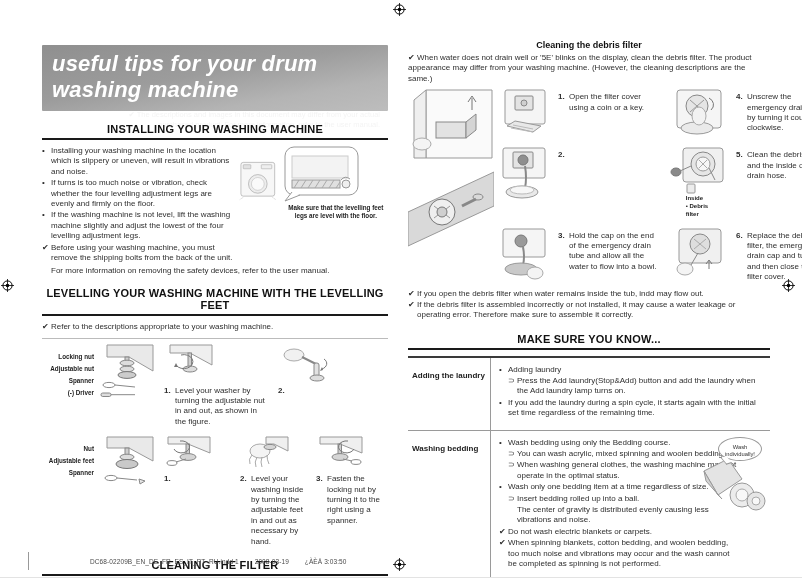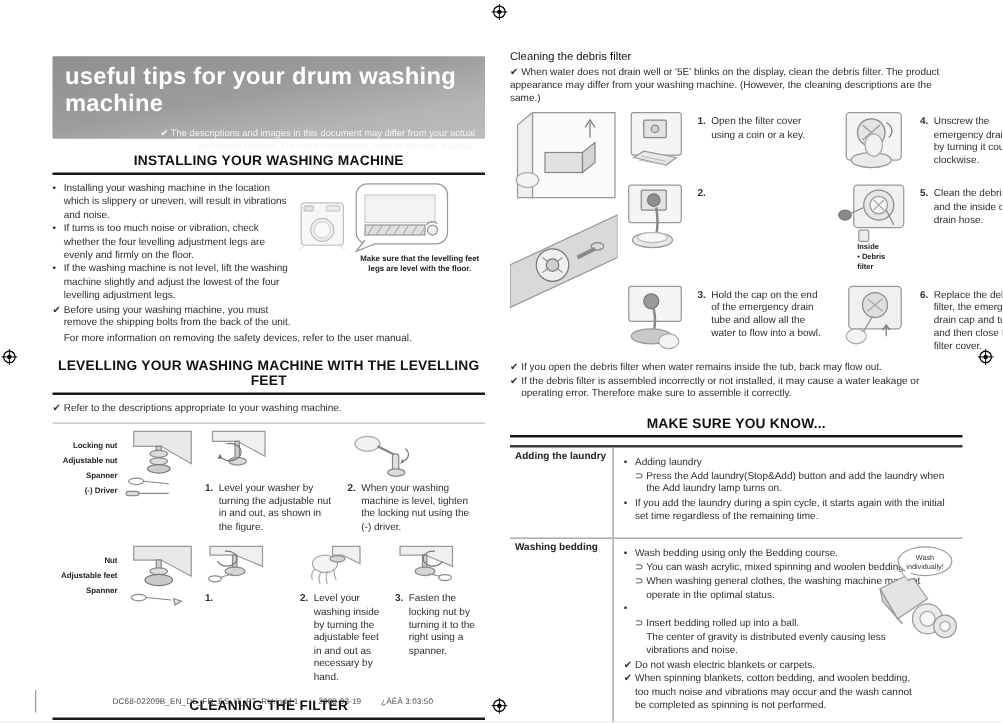--- a/index.html
+++ b/index.html
@@ -15,26 +15,26 @@
   .rm-right{left:782px;top:279px;}
 
   
   .col-left{position:absolute;left:42px;top:45px;width:346px;}
   .col-right{position:absolute;left:408px;top:40px;width:362px;}
 
   
   .banner{height:56px;padding:6px 8px 4px 10px;
           background:linear-gradient(170deg,#8f8f8f 0%,#9c9c9c 45%,#b4b4b4 75%,#bdbdbd 100%);
           border-radius:1px;}
-  .banner-title{color:#fff;font-size:19px;font-weight:bold;letter-spacing:0.2px;}
+  .banner-title{color:#fff;font-size:22px;font-weight:bold;letter-spacing:0.2px;font-style:italic;}
   .banner-note{color:#f4f4f4;font-size:7.5px;line-height:1.35;text-align:right;width:266px;margin:7px 0 0 auto;}
 
   h2.rule{font-size:11px;font-weight:bold;color:#111;letter-spacing:0.2px;
           border-bottom:2px solid #1a1a1a;padding-bottom:3px;margin:12px 0 6px 0;text-align:center;}
-  h3.sub{font-size:9px;font-weight:normal;color:#111;margin:6px 0 3px 0;}
+  h3.sub{font-size:9px;font-weight:bold;color:#111;margin:6px 0 3px 0;text-align:center;}
 
   .tline{display:flex;font-size:8px;line-height:1.3;margin-bottom:1px;}
   .tline .bchar{flex:0 0 9px;width:9px;}
   .tline[data-ind="1"]{margin-left:9px;}
   .note-line{display:flex;font-size:8px;line-height:1.3;margin:2px 0;}
 
   
   .install-body{display:flex;}
   .install-text{width:205px;}
   .install-figs{flex:1;display:flex;align-items:flex-start;padding-left:4px;}
@@ -55,21 +55,21 @@
   .debris-flex{display:flex;margin-top:4px;}
   .debris-col1{width:92px;display:flex;flex-direction:column;gap:6px;}
   .debris-grid{flex:1;display:grid;grid-template-columns:56px 100px 62px 92px;gap:8px 8px;}
   .dg-cell{display:flex;flex-direction:column;align-items:center;}
   .inside-lbl{font-size:6px;font-weight:bold;line-height:1.3;white-space:pre-line;color:#222;margin-top:1px;}
 
   
   .ms-table{border-top:2px solid #3a3a3a;border-bottom:2px solid #3a3a3a;margin-top:6px;}
   .ms-row{display:flex;}
   .ms-row + .ms-row{border-top:1px solid #9a9a9a;}
-  .ms-label{flex:0 0 74px;padding:2px 4px;font-size:8px;font-weight:bold;border-right:1px solid #9a9a9a;color:#222;}
+  .ms-label{flex:0 0 74px;padding:13px 4px;font-size:8px;font-weight:bold;border-right:1px solid #9a9a9a;color:#222;}
   .ms-body{flex:1;padding:7px 6px 10px 8px;position:relative;}
   .ms-body .content{width:240px;}
   .row2 .ms-body{min-height:125px;}
   .row1 .ms-body{min-height:55px;}
   .bedding-fig{position:absolute;right:2px;top:6px;width:70px;}
   .bubble{position:absolute;right:6px;top:0;width:44px;height:24px;background:#fff;border:1px solid #999;
           border-radius:50%;font-size:5.8px;text-align:center;line-height:1.2;padding-top:6px;box-sizing:border-box;color:#333;}
   .bubble::after{content:"";position:absolute;left:4px;bottom:-4px;width:6px;height:6px;background:#fff;
           border-left:1px solid #999;border-bottom:1px solid #999;transform:skewX(30deg) rotate(-15deg);}
 
@@ -209,21 +209,20 @@
           <svg width="52" height="40" viewBox="0 0 52 40">
             <ellipse cx="16" cy="12" rx="10" ry="6" fill="#f1f1f1" stroke="#aaa"></ellipse>
             <line x1="24" y1="14" x2="40" y2="22" stroke="#888" stroke-width="2"></line>
             <rect x="36" y="20" width="5" height="14" rx="2" fill="#e2e2e2" stroke="#888"></rect>
             <ellipse cx="39" cy="35" rx="7" ry="3" fill="#ddd" stroke="#888"></ellipse>
             <path d="M46 16 a8 6 0 0 1 -2 10" fill="none" stroke="#777"></path>
             <path d="M45 27 l-3 1 l2 -4 Z" fill="#777"></path>
           </svg>
           <div class="step-t">
             <span class="num">2.</span>
-            <span>When your washing machine is level, tighten the locking nut using the (-) driver.</span>
           </div>
         </div>
       </div>
     </div>
 
     <div class="lev-row">
       <div class="lev-diagram">
         <div class="lev-labels">
 
         <div>Nut</div>
@@ -414,21 +413,21 @@
             <span>Replace the debris filter, the emergency drain cap and tube and then close the filter cover.</span>
           </div>
         </div>
       </div>
     </div>
 
     <div style="margin-top:6px;">
 
         <div class="tline" data-ind="0">
           <span class="bchar">✔</span>
-          <span>If you open the debris filter when water remains inside the tub, back may flow out.</span>
+          <span>If you open the debris filter when water remains inside the tub, indd may flow out.</span>
         </div>
 
         <div class="tline" data-ind="0">
           <span class="bchar">✔</span>
           <span>If the debris filter is assembled incorrectly or not installed, it may cause a water leakage or operating error. Therefore make sure to assemble it correctly.</span>
         </div>
       </div>
 
     <h2 class="rule">MAKE SURE YOU KNOW...</h2>
 
@@ -470,20 +469,21 @@
                 <span>You can wash acrylic, mixed spinning and woolen bedding.</span>
               </div>
 
               <div class="tline" data-ind="1">
                 <span class="bchar">⊃</span>
                 <span>When washing general clothes, the washing machine may not operate in the optimal status.</span>
               </div>
 
               <div class="tline" data-ind="0">
                 <span class="bchar">•</span>
+                <span>Wash only one bedding item at a time regardless of size.</span>
               </div>
 
               <div class="tline" data-ind="1">
                 <span class="bchar">⊃</span>
                 <span>Insert bedding rolled up into a ball.</span>
               </div>
 
               <div class="tline" data-ind="1">
                 <span class="bchar"></span>
                 <span>The center of gravity is distributed evenly causing less vibrations and noise.</span>

